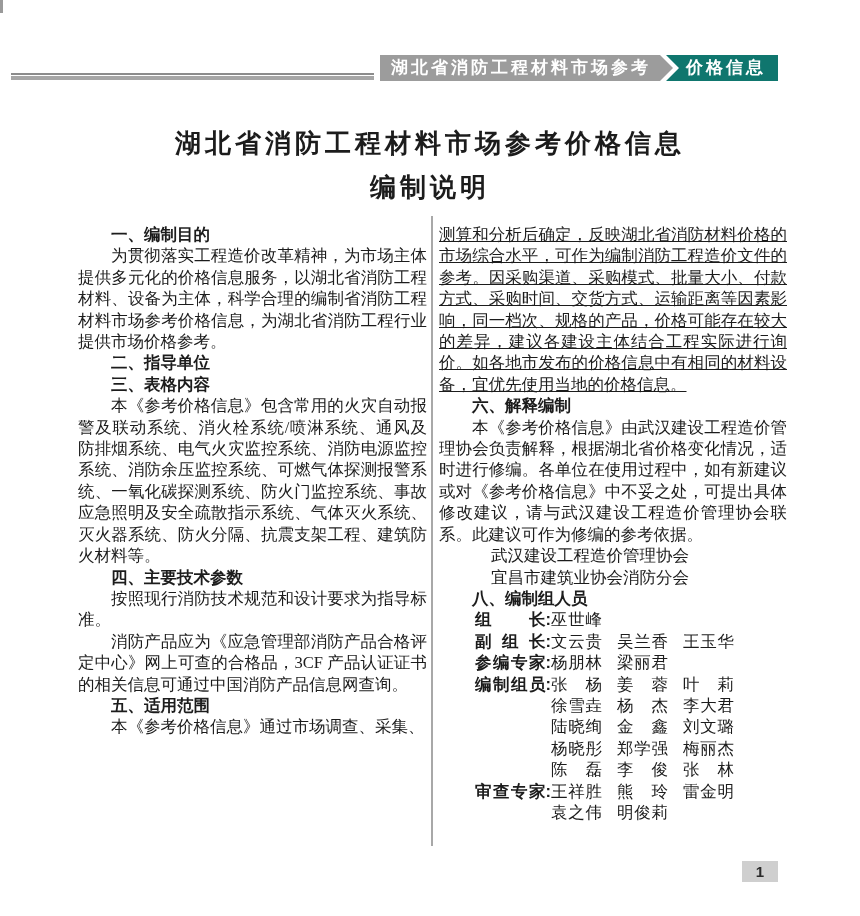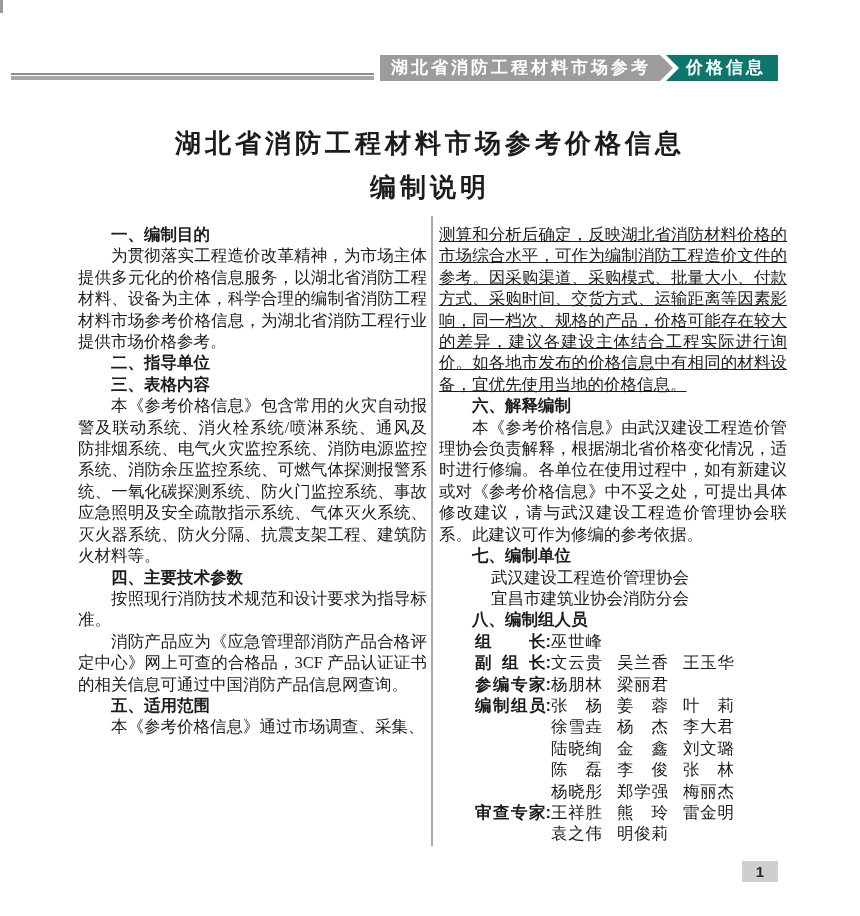--- a/index.html
+++ b/index.html
@@ -80,21 +80,20 @@
         <p class="body-p">按照现行消防技术规范和设计要求为指导标准。</p>
         <p class="body-p">消防产品应为《应急管理部消防产品合格评定中心》网上可查的合格品，3CF 产品认证证书的相关信息可通过中国消防产品信息网查询。</p>
         <div class="sec-h">五、适用范围</div>
         <p class="body-p">本《参考价格信息》通过市场调查、采集、</p>
       </div>
     <div class="divider"></div>
     <div class="col col-right">
         <p class="body-p noindent">测算和分析后确定，反映湖北省消防材料价格的市场综合水平，可作为编制消防工程造价文件的参考。因采购渠道、采购模式、批量大小、付款方式、采购时间、交货方式、运输距离等因素影响，同一档次、规格的产品，价格可能存在较大的差异，建议各建设主体结合工程实际进行询价。如各地市发布的价格信息中有相同的材料设备，宜优先使用当地的价格信息。</p>
         <div class="sec-h">六、解释编制</div>
         <p class="body-p">本《参考价格信息》由武汉建设工程造价管理协会负责解释，根据湖北省价格变化情况，适时进行修编。各单位在使用过程中，如有新建议或对《参考价格信息》中不妥之处，可提出具体修改建议，请与武汉建设工程造价管理协会联系。此建议可作为修编的参考依据。</p>
-        <div class="sec-h">七、编制单位</div>
         <div class="unit-line">武汉建设工程造价管理协会</div>
         <div class="unit-line">宜昌市建筑业协会消防分会</div>
         <div class="sec-h">八、编制组人员</div>
         <div class="prow">
           <span class="plabelbox">
             <span class="plabel">组长</span>
             <span class="pcolon">:</span>
           </span>
           <span class="pname">巫世峰</span>
         </div>
@@ -131,29 +130,29 @@
           <span class="pname">李大君</span>
         </div>
         <div class="prow">
           <span class="plabelbox"></span>
           <span class="pname">陆晓绚</span>
           <span class="pname">金鑫</span>
           <span class="pname">刘文璐</span>
         </div>
         <div class="prow">
           <span class="plabelbox"></span>
+          <span class="pname">杨晓彤</span>
+          <span class="pname">郑学强</span>
+          <span class="pname">梅丽杰</span>
+        </div>
+        <div class="prow">
+          <span class="plabelbox"></span>
           <span class="pname">陈磊</span>
           <span class="pname">李俊</span>
           <span class="pname">张林</span>
-        </div>
-        <div class="prow">
-          <span class="plabelbox"></span>
-          <span class="pname">杨晓彤</span>
-          <span class="pname">郑学强</span>
-          <span class="pname">梅丽杰</span>
         </div>
         <div class="prow">
           <span class="plabelbox">
             <span class="plabel">审查专家</span>
             <span class="pcolon">:</span>
           </span>
           <span class="pname">王祥胜</span>
           <span class="pname">熊玲</span>
           <span class="pname">雷金明</span>
         </div>

